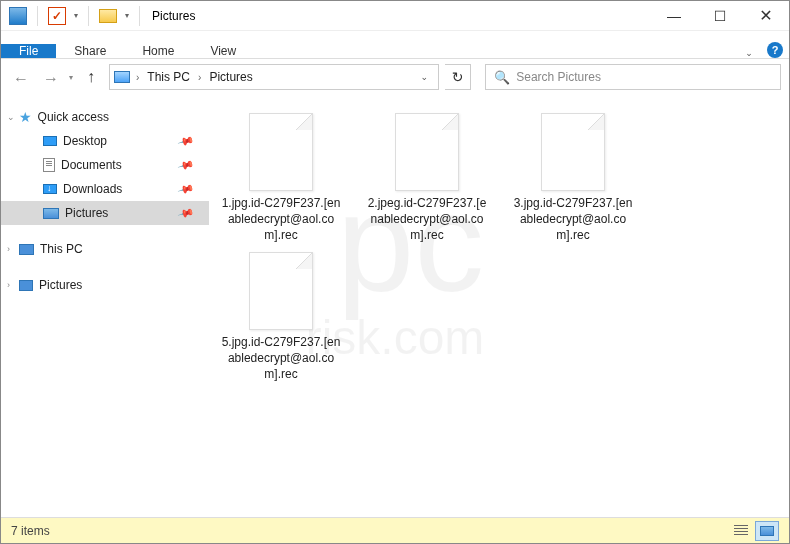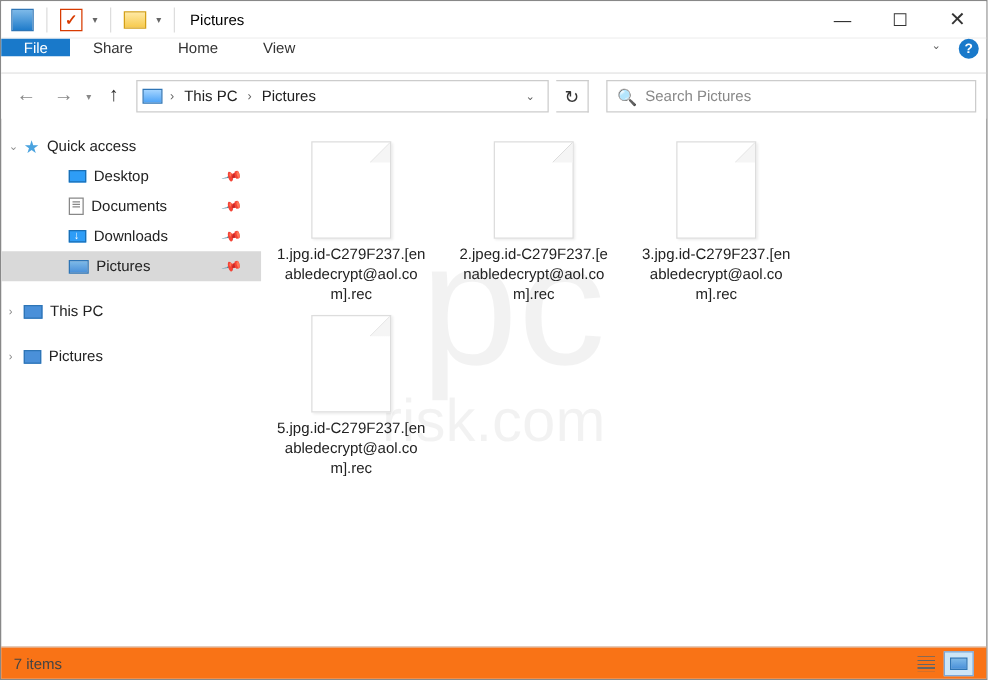--- a/index.html
+++ b/index.html
@@ -17,21 +17,21 @@
     .qat-icon.check { border: 1px solid #d83b01; color: #d83b01; background:#fff; font-size:12px; font-weight:bold; line-height:1;}
     .qat-divider { width: 1px; height: 20px; background: #ddd; margin: 0 4px; }
     .qat-folder { width: 18px; height: 14px; background: linear-gradient(to bottom, #ffe9a3, #f7ca4d); border: 1px solid #d4a017; }
     .qat-dd { font-size: 8px; color: #666; margin-left:2px;}
     .title-text { margin-left: 8px; font-size: 12px; color: #000; }
     .win-controls { margin-left: auto; display: flex; }
     .win-btn { width: 46px; height: 30px; display: flex; align-items: center; justify-content: center; font-size: 14px; color: #333; }
     .win-btn.close { font-size: 16px; }
     
     
-    .ribbon { height: 28px; display: flex; align-items: flex-start; border-bottom: 1px solid #ddd; position: relative; z-index: 2; background:#fff; }
+    .ribbon { height: 28px; display: flex; align-items: flex-end; border-bottom: 1px solid #ddd; position: relative; z-index: 2; background:#fff; }
     .ribbon-file { background: #1979ca; color: #fff; padding: 0 18px; display: flex; align-items: center; font-size: 12px; }
     .ribbon-tab { padding: 0 18px; display: flex; align-items: center; font-size: 12px; color: #333; }
     .ribbon-spacer { flex: 1; }
     .ribbon-help { width: 28px; display:flex; align-items:center; justify-content:center; }
     .help-circle { width:16px; height:16px; border-radius:50%; background:#1979ca; color:#fff; font-size:11px; display:flex; align-items:center; justify-content:center; font-weight:bold;}
     .ribbon-caret { width: 24px; display: flex; align-items: center; justify-content: center; font-size: 9px; color: #555; }
     
     
     .navbar { height: 36px; display: flex; align-items: center; padding: 4px 8px; gap: 6px; position: relative; z-index: 2; background:#fff; }
     .nav-arrow { width: 24px; height: 24px; display: flex; align-items: center; justify-content: center; color: #888; font-size: 16px; }
@@ -45,21 +45,21 @@
     .addr-dd { font-size: 9px; color: #555; padding: 0 6px; }
     .refresh { width: 26px; height: 26px; border: 1px solid #ccc; border-left:none; display: flex; align-items: center; justify-content: center; font-size: 14px; color: #333; }
     .search { flex: 1; height: 26px; border: 1px solid #ccc; display: flex; align-items: center; padding: 0 8px; margin-left: 8px; color: #888; font-size: 12px; gap: 6px; }
     .search-icon { font-size: 13px; color: #888; }
     
     
     .body { display: flex; height: 424px; position: relative; z-index: 1; }
     .sidebar { width: 208px; padding: 10px 0; overflow:hidden; }
     .tree-item { display: flex; align-items: center; height: 24px; padding-left: 20px; font-size: 12px; color: #222; gap: 6px; position:relative;}
     .tree-item.root { padding-left: 18px; }
-    .tree-item.child { padding-left: 54px; }
+    .tree-item.child { padding-left: 42px; }
     .tree-item.selected { background: #d9d9d9; }
     .tree-caret { position:absolute; left:6px; font-size:9px; color:#888; }
     .pin { margin-left: auto; margin-right: 16px; color: #888; font-size: 11px; transform: rotate(30deg); }
     .ti-star { color: #4aa3df; font-size: 14px; }
     .ti-desktop { width:14px; height:10px; background:#2e9df7; border:1px solid #1a6fb5;}
     .ti-doc { width:12px; height:14px; background:#fff; border:1px solid #888; position:relative;}
     .ti-doc::after{content:''; position:absolute; top:2px; left:2px; right:2px; height:1px; background:#888; box-shadow:0 2px 0 #888, 0 4px 0 #888;}
     .ti-down { width:14px; height:10px; background:#2e9df7; border:1px solid #1a6fb5; position:relative;}
     .ti-down::after{content:'↓'; position:absolute; top:-2px; left:3px; font-size:9px; color:#fff;}
     .ti-pic { width:16px; height:11px; background:linear-gradient(to bottom,#7db9e8,#4a90d9); border:1px solid #2e75b6;}
@@ -68,21 +68,21 @@
     .tree-gap { height: 12px; }
     
     .content { flex: 1; padding: 18px 12px; display: flex; flex-wrap: wrap; gap: 8px 26px; align-content: flex-start; }
     .file-item { width: 120px; display: flex; flex-direction: column; align-items: center; gap: 4px; }
     .file-icon { width: 64px; height: 78px; background: #fff; border: 1px solid #ddd; box-shadow: 1px 1px 2px rgba(0,0,0,0.08); position: relative; }
     .file-icon::before { content:''; position:absolute; top:0; right:0; width:16px; height:16px; background:linear-gradient(135deg, transparent 48%, #ddd 50%, #f5f5f5 52%); }
     .file-icon.txt::after { content:''; position:absolute; top:8px; left:8px; right:8px; bottom:8px; background:repeating-linear-gradient(to bottom, #bbb 0, #bbb 1px, transparent 1px, transparent 4px); }
     .file-label { font-size: 12px; color: #222; text-align: center; line-height: 1.35; word-break: break-all; max-height: 50px; overflow: hidden; }
     
     
-    .statusbar { position:absolute; bottom:0; left:0; right:0; height: 26px; border-top: 1px solid #ddd; display: flex; align-items: center; padding: 0 10px; font-size: 12px; color: #444; background:#f97316; z-index:2;}
+    .statusbar { position:absolute; bottom:0; left:0; right:0; height: 26px; border-top: 1px solid #ddd; display: flex; align-items: center; padding: 0 10px; font-size: 12px; color: #444; background:#fef9c3; z-index:2;}
     .status-spacer { flex: 1; }
     .view-btn { width: 24px; height: 20px; border: 1px solid transparent; display: flex; align-items: center; justify-content: center; margin-left: 2px; }
     .view-btn.active { border-color: #7aa7d9; background: #cde6f7; }
     .vb-details { width:14px; height:12px; background:repeating-linear-gradient(to bottom,#666 0,#666 1px,transparent 1px,transparent 3px);}
     .vb-icons { width:14px; height:10px; background:linear-gradient(to bottom,#7db9e8,#4a90d9); border:1px solid #2e75b6;}
   </style>
 </head>
 <body>
 
 <div class="watermark">

